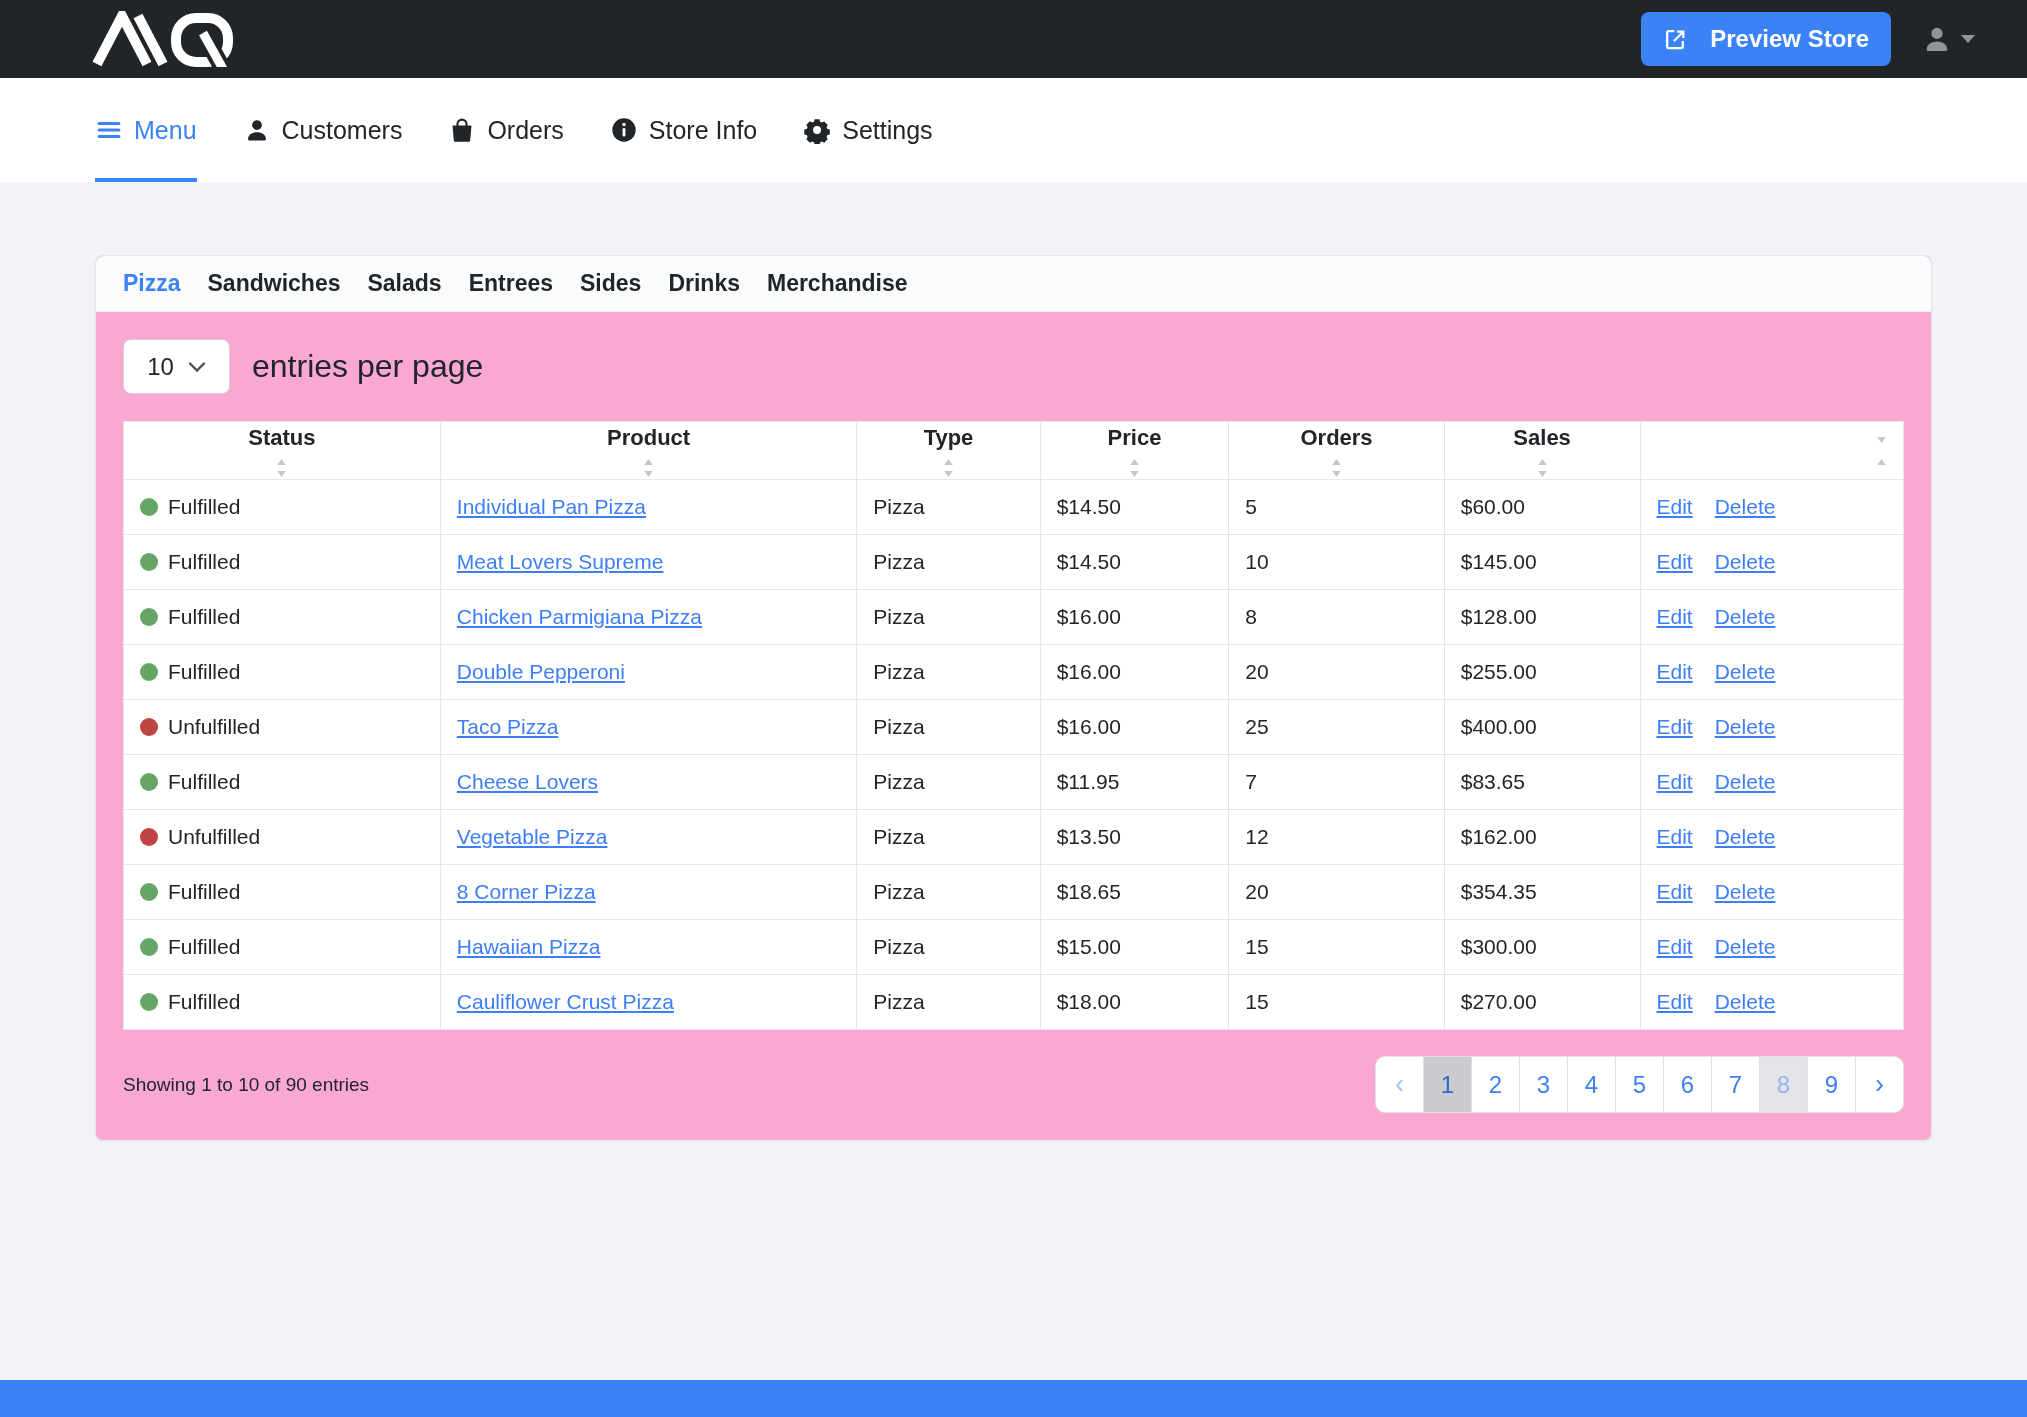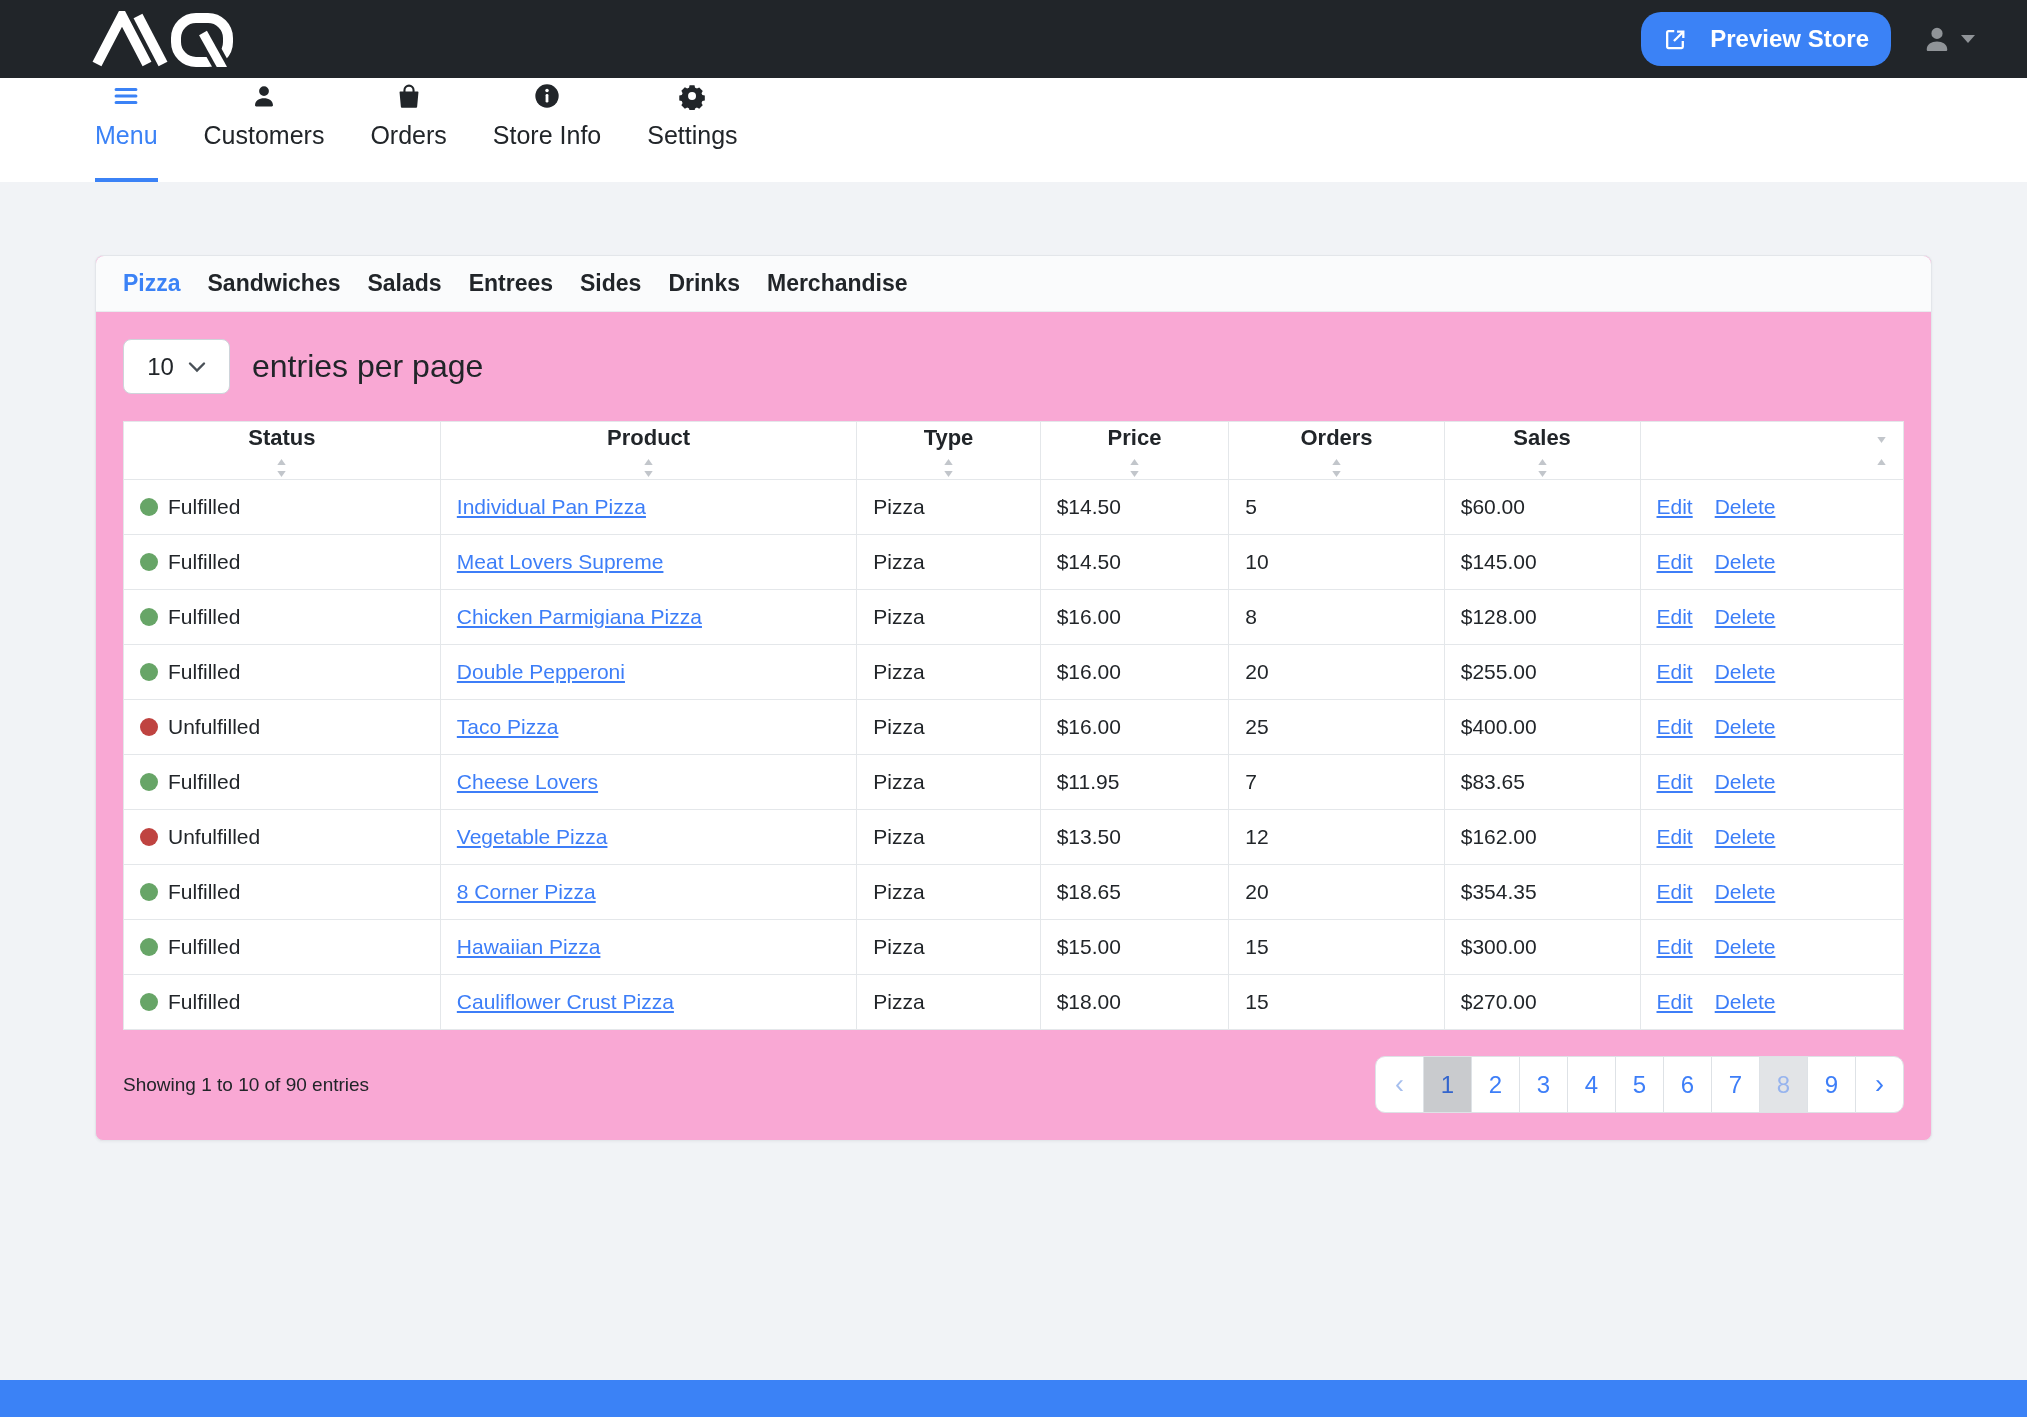--- a/index.html
+++ b/index.html
@@ -15,38 +15,38 @@
   .topbar {
     height:78px; background:#212529;
     display:flex; align-items:center;
     padding:0 52px 0 90px;
   }
   .logo svg { display:block; }
   .topbar-right { margin-left:auto; display:flex; align-items:center; gap:30px; }
   .preview-btn {
     background:var(--accent,#3b82f6); color:#fff;
     font-size:24px; font-weight:600;
-    border:none; border-radius:20px;
+    border:none; border-radius:8px;
     padding:13px 22px;
     display:flex; align-items:center; gap:22px;
     cursor:pointer;
   }
   .user-menu { display:flex; align-items:center; gap:8px; color:#909498; cursor:pointer; }
   .caret-down { width:0; height:0; border-left:7px solid transparent; border-right:7px solid transparent; border-top:8px solid #909498; }
 
   
   .mainnav {
     background:#fff; height:104px;
     display:flex; align-items:stretch; gap:46px;
     padding:0 95px;
   }
   .nav-item {
     display:flex; align-items:center; gap:11px;
     font-size:25px; font-weight:500; color:#212529;
-    cursor:pointer; border-bottom:4px solid transparent; padding-top:4px;flex-direction:column;
+    cursor:pointer; border-bottom:4px solid transparent; padding-top:4px;
   }
   .nav-item svg { flex:none; }
   .nav-item.active { color:var(--accent,#3b82f6); border-bottom-color:var(--accent,#3b82f6); }
 
   
   .page-wrap { padding:73px 95px 0; }
   .card {
     background:#f9a8d4;
     border:1px solid #e3e6ea;
     border-radius:8px;

